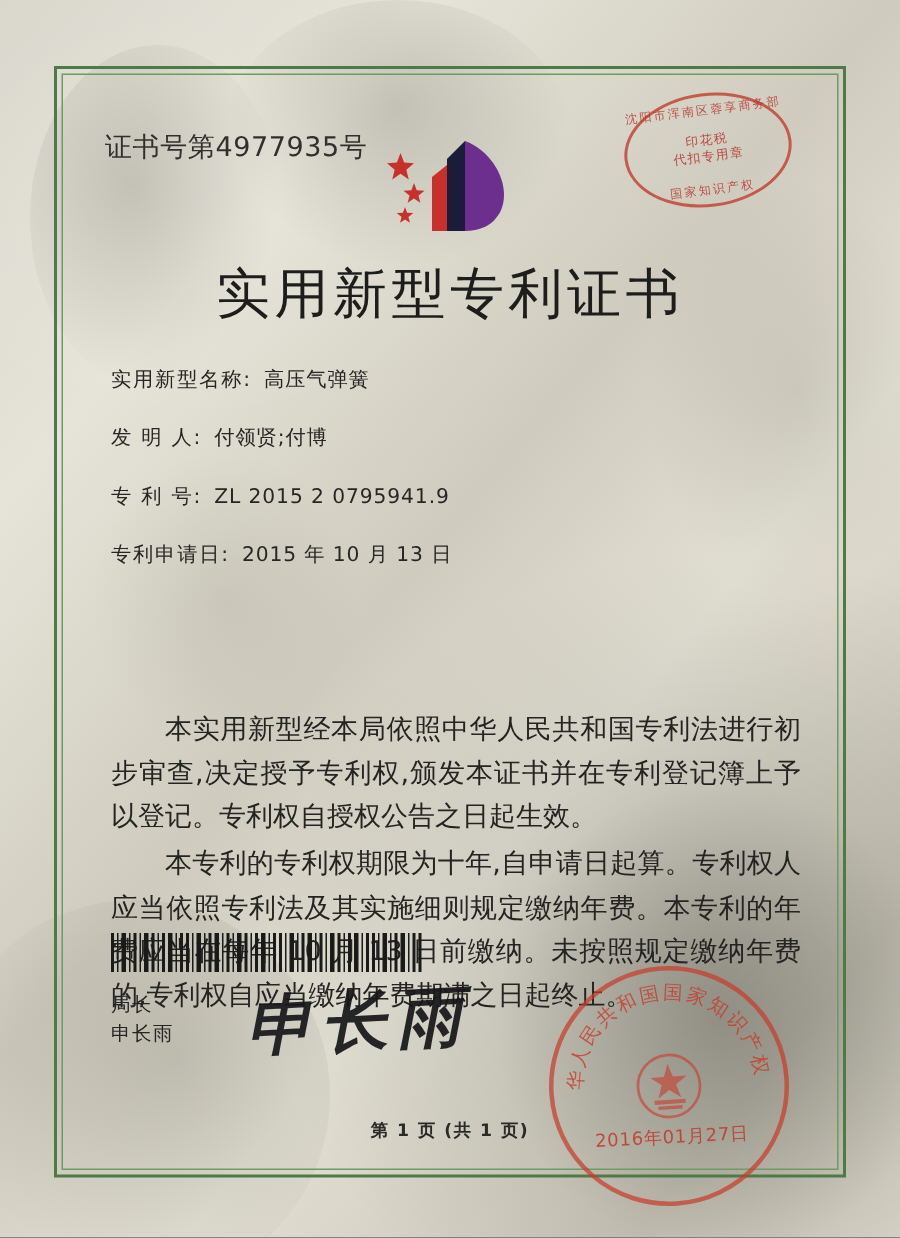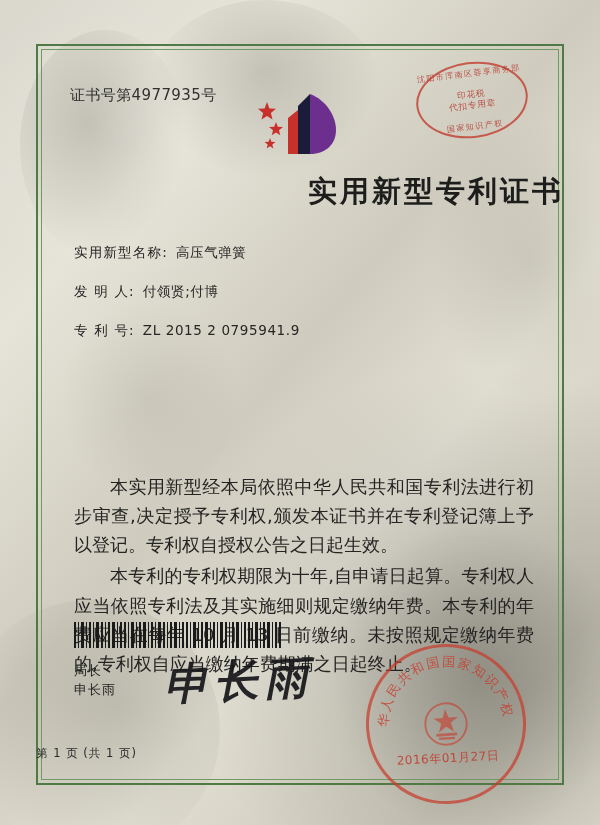--- a/index.html
+++ b/index.html
@@ -45,40 +45,40 @@
     box-sizing: border-box;
   }
   .content {
     position: absolute;
     left: 36px; top: 44px; right: 36px; bottom: 40px;
   }
 
   .cert-no {
     position: absolute;
     left: 34px; top: 42px;
-    font-size: 15px;
+    font-size: 18px;
     letter-spacing: 0.4px;
     color: #30302e;
   }
 
   
   .logo {
     position: absolute;
     left: 50%; top: 36px;
     transform: translateX(-50%);
     width: 120px; height: 90px;
   }
 
   .title {
     position: absolute;
     left: 0; right: 0; top: 128px;
-    text-align: right;
+    text-align: center;
     font-family: "DejaVu Sans", "Liberation Sans", sans-serif;
-    font-size: 29px;
-    font-weight: bold;
+    font-size: 36px;
+    font-weight: normal;
     letter-spacing: 3px;
     color: #1d1d1c;
   }
 
   .fields {
     position: absolute;
     left: 38px; right: 30px; top: 200px;
   }
   .field {
     display: flex;
@@ -130,24 +130,25 @@
     font-style: italic;
     color: #16161a;
     letter-spacing: 6px;
     transform: rotate(-3deg);
     opacity: 0.92;
   }
 
   .footer {
     position: absolute;
     left: 0; right: 0; top: 702px;
-    text-align: left;
+    text-align: center;
     font-size: 11.5px;
     letter-spacing: 1px;
     color: #2a2a28;
+    font-weight: bold;
   }
 
   
   .seal-small {
     position: absolute;
     right: 36px; top: 18px;
     width: 112px; height: 76px;
     transform: rotate(-7deg);
   }
   .seal-small .ring {
@@ -255,20 +256,24 @@
         <span class="lbl">实用新型名称:</span>
         <span class="val">高压气弹簧</span>
       </div>
       <div class="field">
         <span class="lbl">发 明 人:</span>
         <span class="val">付领贤;付博</span>
       </div>
       <div class="field">
         <span class="lbl">专 利 号:</span>
         <span class="val">ZL 2015 2 0795941.9</span>
+      </div>
+      <div class="field">
+        <span class="lbl">专利申请日:</span>
+        <span class="val">2015 年 10 月 13 日</span>
       </div>
     </div>
 
     <div class="body-text">
       <p>本实用新型经本局依照中华人民共和国专利法进行初步审查,决定授予专利权,颁发本证书并在专利登记簿上予以登记。专利权自授权公告之日起生效。</p>
       <p>本专利的专利权期限为十年,自申请日起算。专利权人应当依照专利法及其实施细则规定缴纳年费。本专利的年费应当在每年 10 月 13 日前缴纳。未按照规定缴纳年费的,专利权自应当缴纳年费期满之日起终止。</p>
     </div>
 
     <svg class="barcode" viewBox="0 0 210 26" preserveAspectRatio="none">
       <g fill="#1a1a1a">

